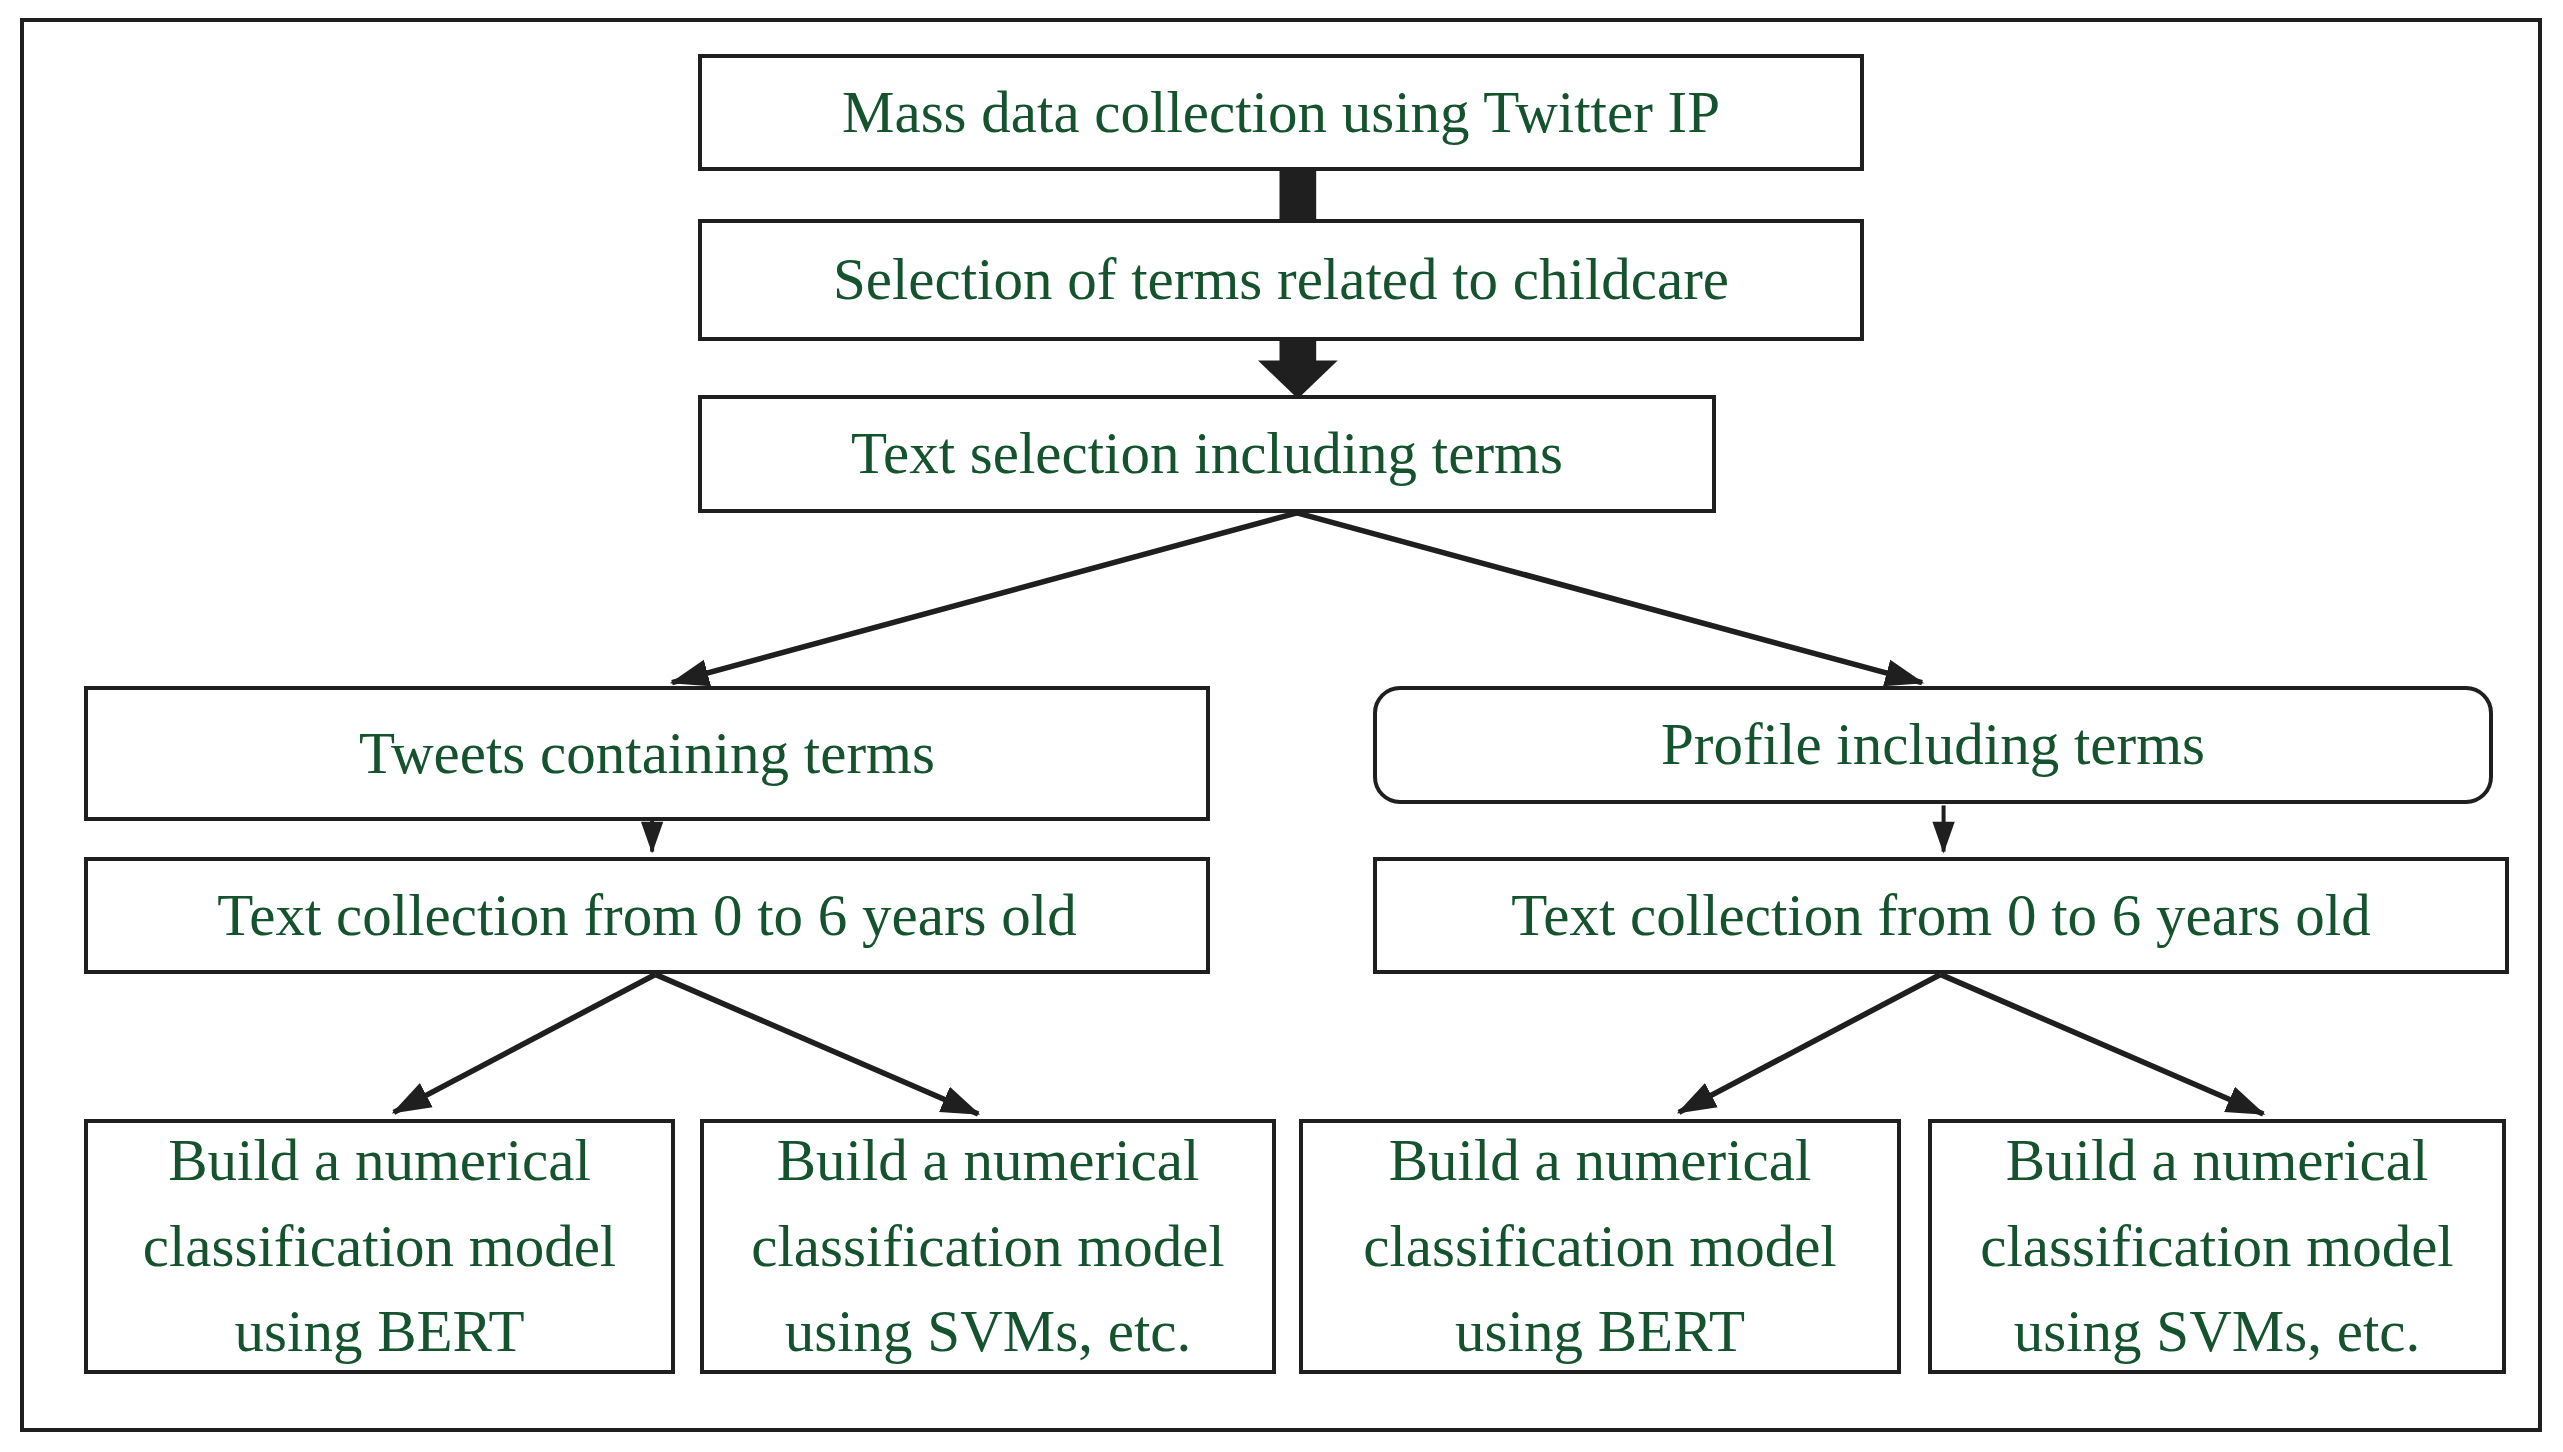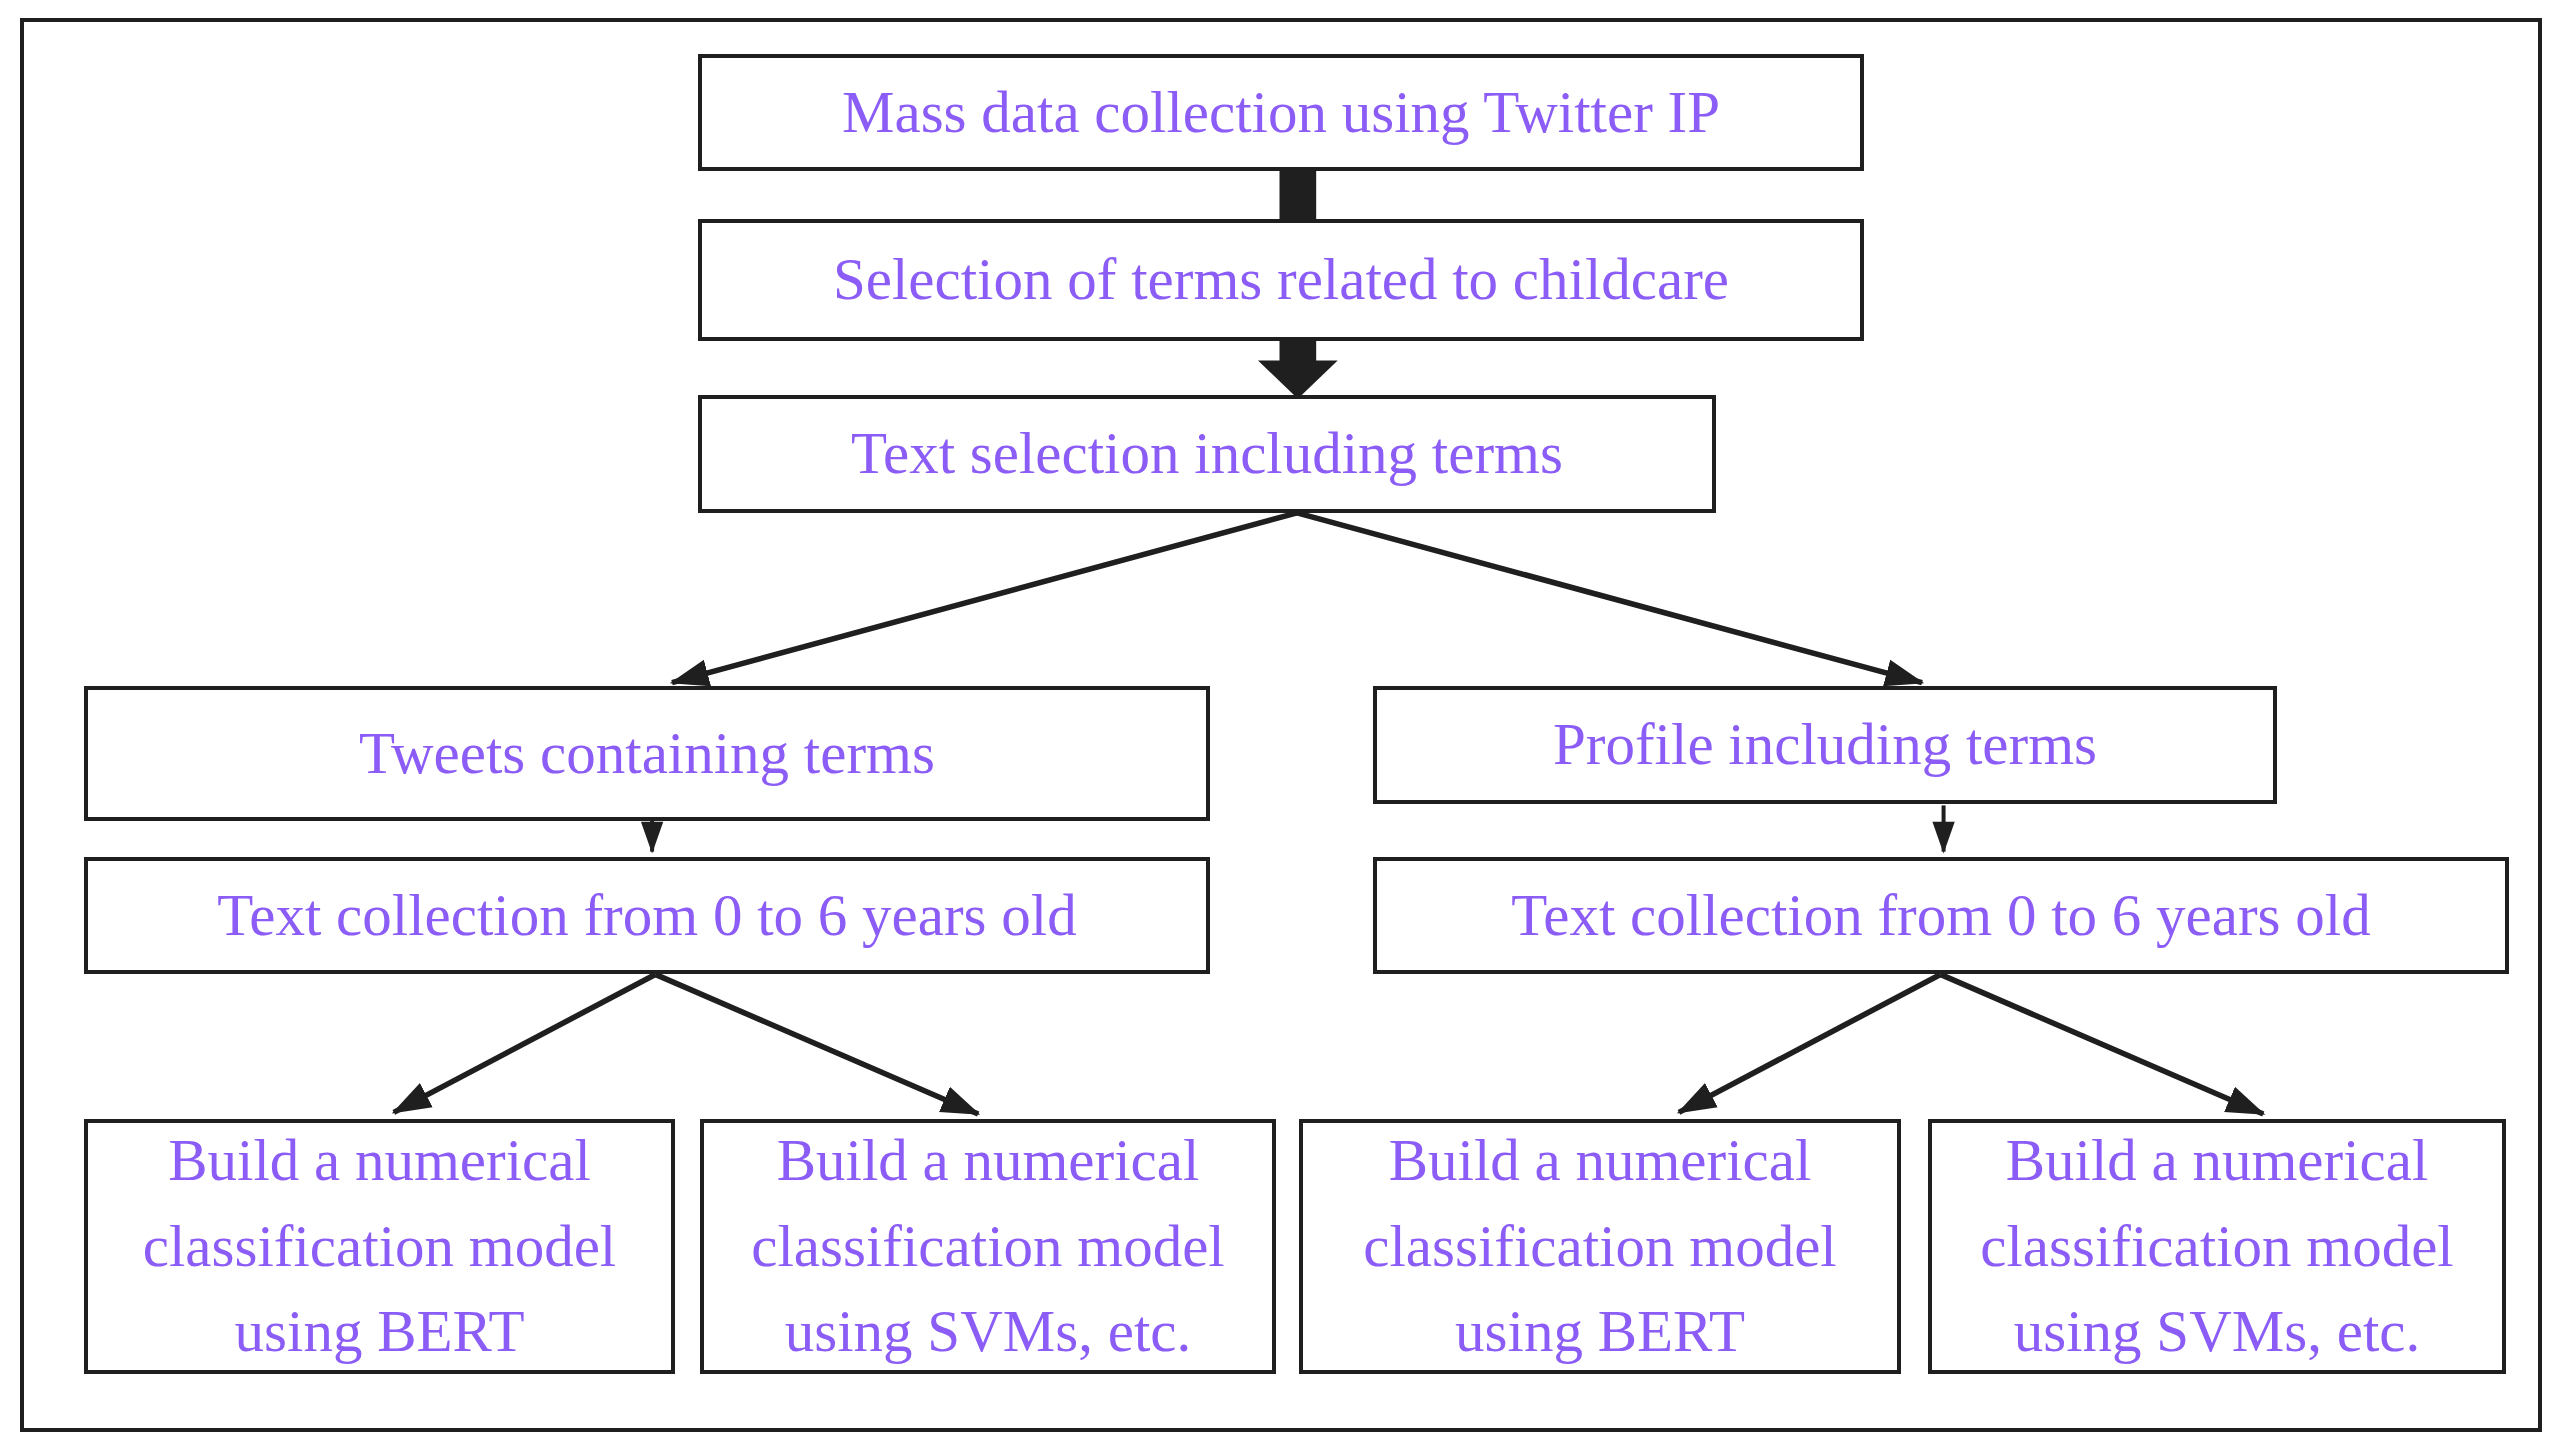--- a/index.html
+++ b/index.html
@@ -28,32 +28,32 @@
   }
   .node {
     position: absolute;
     box-sizing: border-box;
     border: 4.8px solid #1f1f1f;
     background: #ffffff;
     display: flex;
     align-items: center;
     justify-content: center;
     text-align: center;
-    color: #8b5cf6;
+    color: #14532d;
     font-size: 59px;
     line-height: 1.45;
     padding: 0 8px;
   }
   
   .n-mass        { left: 698px;  top: 54px;   width: 1166px; height: 117px; }
   .n-selection   { left: 698px;  top: 219px;  width: 1166px; height: 122px; justify-content: center; }
   .n-textsel     { left: 698px;  top: 395px;  width: 1018px; height: 118px; }
   
   .n-tweets      { left: 84px;  top: 686px;  width: 1126px; height: 135px; }
-  .n-profile     { left: 1373px; top: 686px;  width: 904px; height: 118px; }
+  .n-profile     { left: 1373px; top: 686px;  width: 1120px; height: 118px; border-radius: 27px; }
   .n-collect-l   { left: 84px;  top: 857px; width: 1126px; height: 117px; }
   .n-collect-r   { left: 1373px; top: 857px; width: 1136px; height: 117px; }
   
   .n-bert-l      { left: 84px;  top: 1119px; width: 591px;  height: 255px; }
   .n-svm-l       { left: 700px;  top: 1119px; width: 576px;  height: 255px; }
   .n-bert-r      { left: 1299px; top: 1119px; width: 602px;  height: 255px; }
   .n-svm-r       { left: 1928px; top: 1119px; width: 578px;  height: 255px; }
 
   svg.connectors {
     position: absolute;

